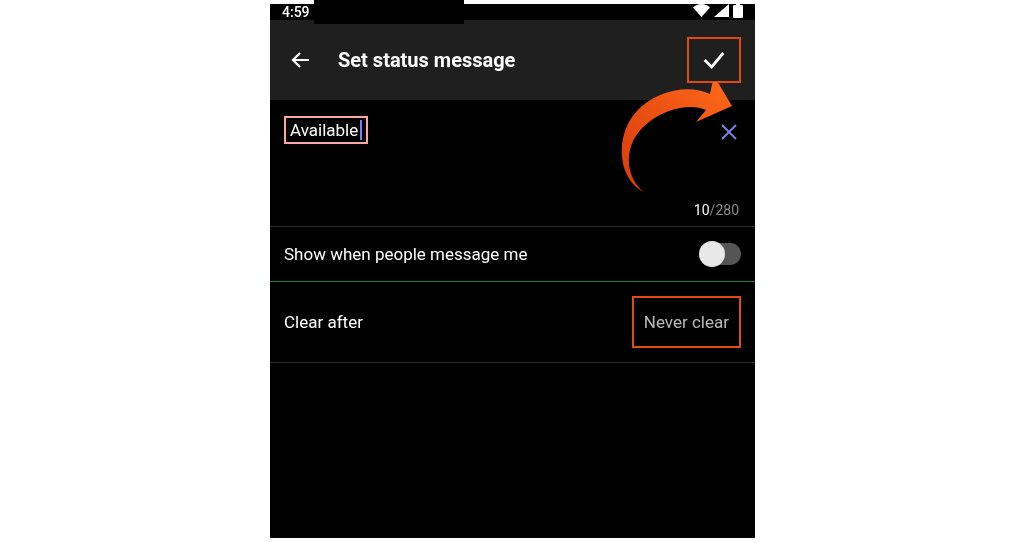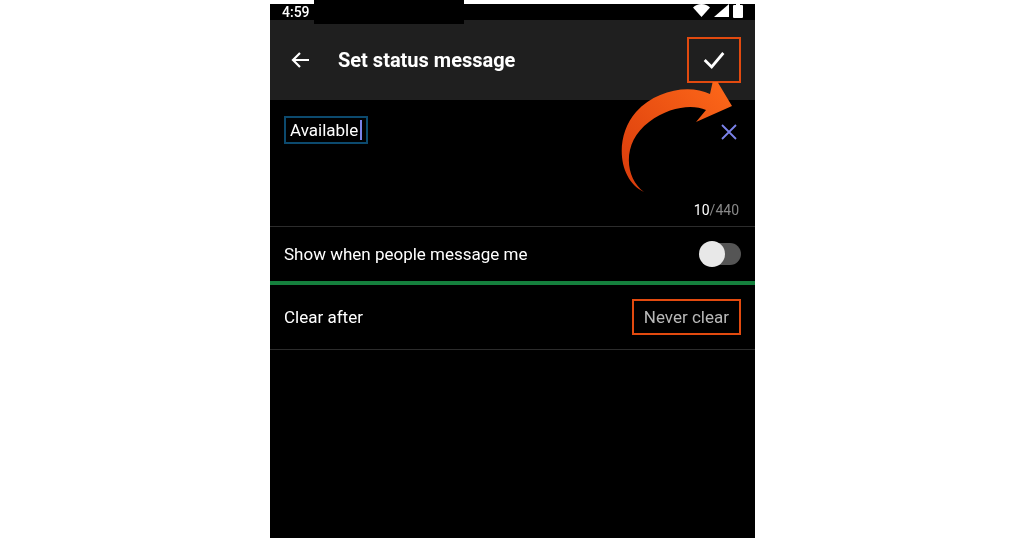--- a/index.html
+++ b/index.html
@@ -72,21 +72,21 @@
     padding: 16px 14px 8px 14px;
     position: relative;
     border-bottom: 1px solid #2c2c2c;
   }
   .status-input-row {
     display: flex;
     align-items: flex-start;
     justify-content: space-between;
   }
   .status-input-wrapper {
-    border: 2px solid #0c4a6e;
+    border: 2px solid #fca5a5;
     padding: 2px 4px;
     display: inline-flex;
   }
   .status-input {
     font-size: 17px;
     color: #fff;
     background: transparent;
     border: none;
     outline: none;
   }
@@ -112,21 +112,21 @@
     text-align: right;
     font-size: 14px;
     margin-top: 54px;
     margin-right: 2px;
   }
   .counter .cur { color: #fff; margin-top: 37px; }
   .counter .slash, .counter .max { color: #888; }
 
   .row {
     padding: 16px 14px;
-    border-bottom: 4px solid #15803d;
+    border-bottom: 1px solid #15803d;
   }
   .row-top {
     display: flex;
     align-items: center;
     justify-content: space-between;
   }
   .row-label {
     font-size: 17px;
     color: #fff;
   }
@@ -154,21 +154,21 @@
   }
   .clear-after-row {
     display: flex;
     align-items: center;
     justify-content: space-between;
     padding: 14px 14px;
     border-bottom: 1px solid #2c2c2c;
   }
   .never-clear {
     border: 2px solid #e24a0f;
-    padding: 6px 10px;
+    padding: 14px 10px;
     color: #b8b8b8;
     font-size: 17px;
   }
 
   .arrow-overlay {
     position: absolute;
     left: 614px;
     top: 82px;
     width: 120px;
     height: 120px;
@@ -227,21 +227,21 @@
           <span class="status-input">Available </span>
             <span class="cursor"></span>
         </div>
         <div class="clear-x">
           <svg width="20" height="20" viewBox="0 0 20 20">
               <path stroke="#7b83eb" stroke-width="1.8" fill="none" d="M3 3 L17 17 M17 3 L3 17"></path>
             </svg>
         </div>
       </div>
       <div class="counter">
-        <span class="cur">10</span><span class="slash">/</span><span class="max">440</span>
+        <span class="cur">10</span><span class="slash">/</span><span class="max">280</span>
       </div>
     </div>
 
     <div class="row">
       <div class="row-top">
         <div class="row-label">Show when people message me</div>
         <div class="toggle">
           <div class="toggle-knob"></div>
         </div>
       </div>

